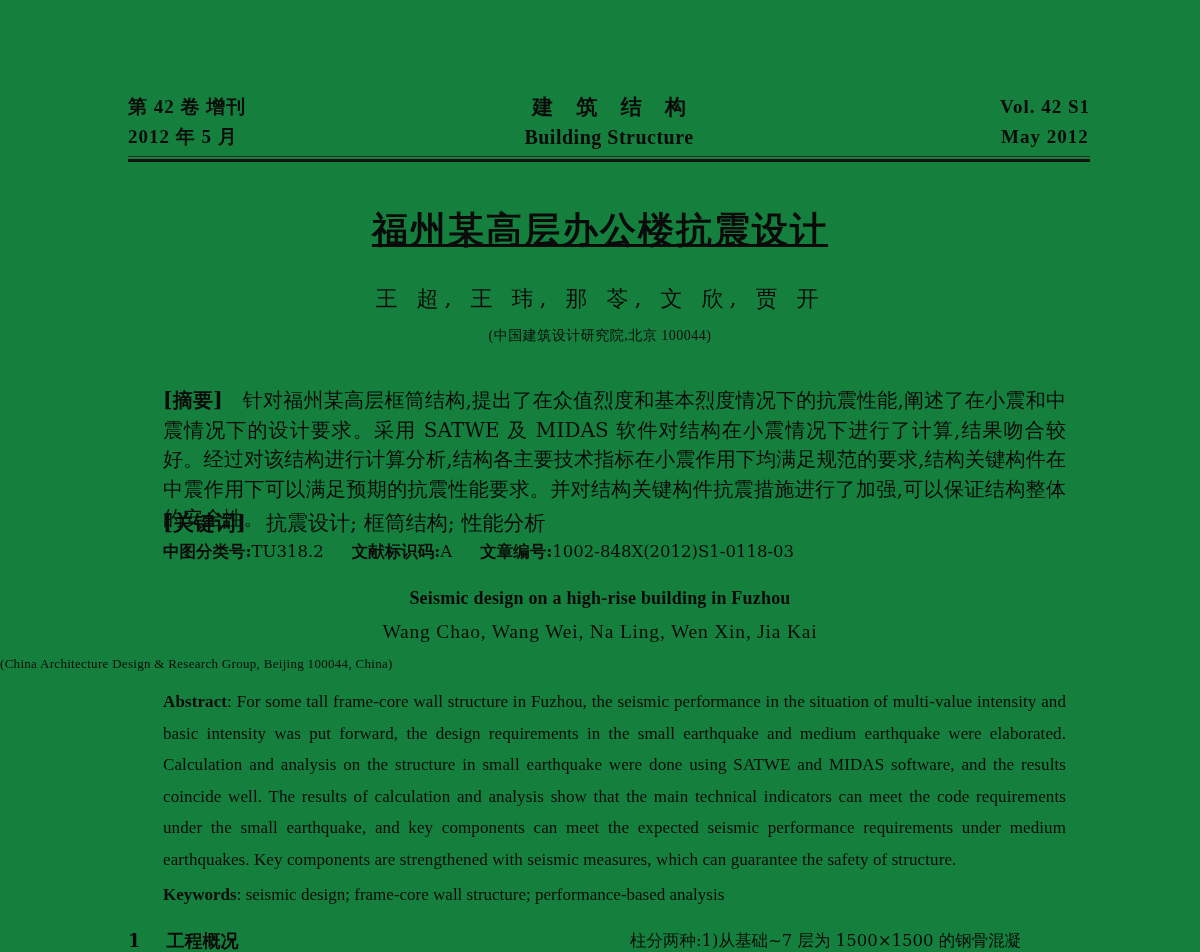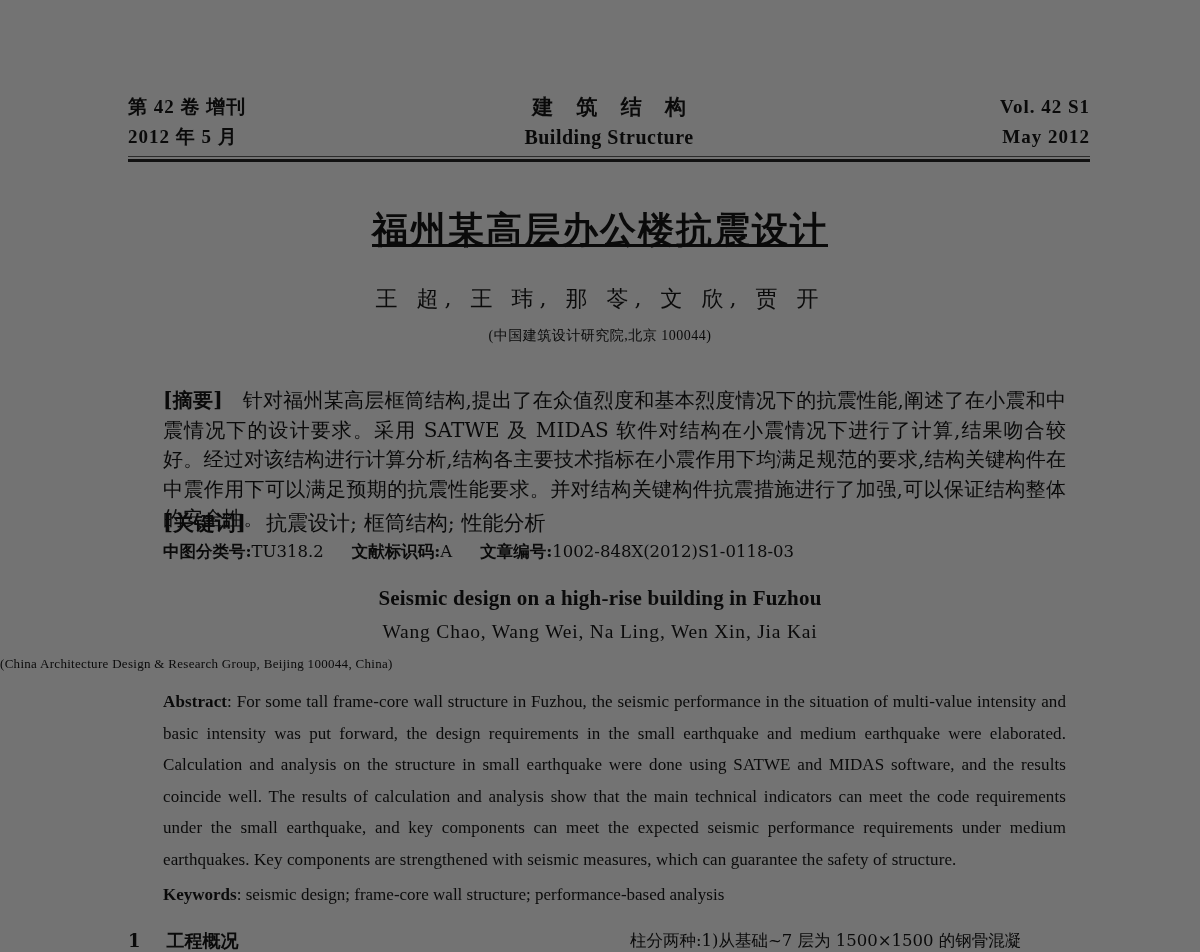--- a/index.html
+++ b/index.html
@@ -14,21 +14,21 @@
     position: relative;
     overflow: hidden;
     font-family: "Liberation Serif", "DejaVu Serif", serif;
     color: #0a0a0a;
     -webkit-font-smoothing: none;
   }
 
   .page {
     position: absolute;
     inset: 0;
-    background: #737373;
+    background: #15803d;
   }
 
   
   .masthead {
     position: absolute;
     left: 128px;
     top: 92px;
     width: 962px;
     height: 62px;
   }
@@ -42,21 +42,21 @@
     position: absolute;
     left: 0;
     right: 0;
     top: 0;
     text-align: center;
   }
   .mh-right {
     position: absolute;
     right: 0;
     top: 0;
-    text-align: right;
+    text-align: center;
   }
   .mh-line1 {
     font-size: 19px;
     line-height: 30px;
     letter-spacing: 1px;
     font-weight: 600;
     white-space: nowrap;
   }
   .mh-line2 {
     font-size: 19px;
@@ -169,21 +169,21 @@
   .class-cn b { font-weight: 700; }
   .class-cn .seg { margin-right: 28px; }
 
   
   .title-en {
     position: absolute;
     left: 0;
     right: 0;
     top: 583px;
     text-align: center;
-    font-size: 21px;
+    font-size: 18px;
     line-height: 30px;
     font-weight: 700;
     letter-spacing: 0.2px;
   }
   .authors-en {
     position: absolute;
     left: 0;
     right: 0;
     top: 617px;
     text-align: center;

